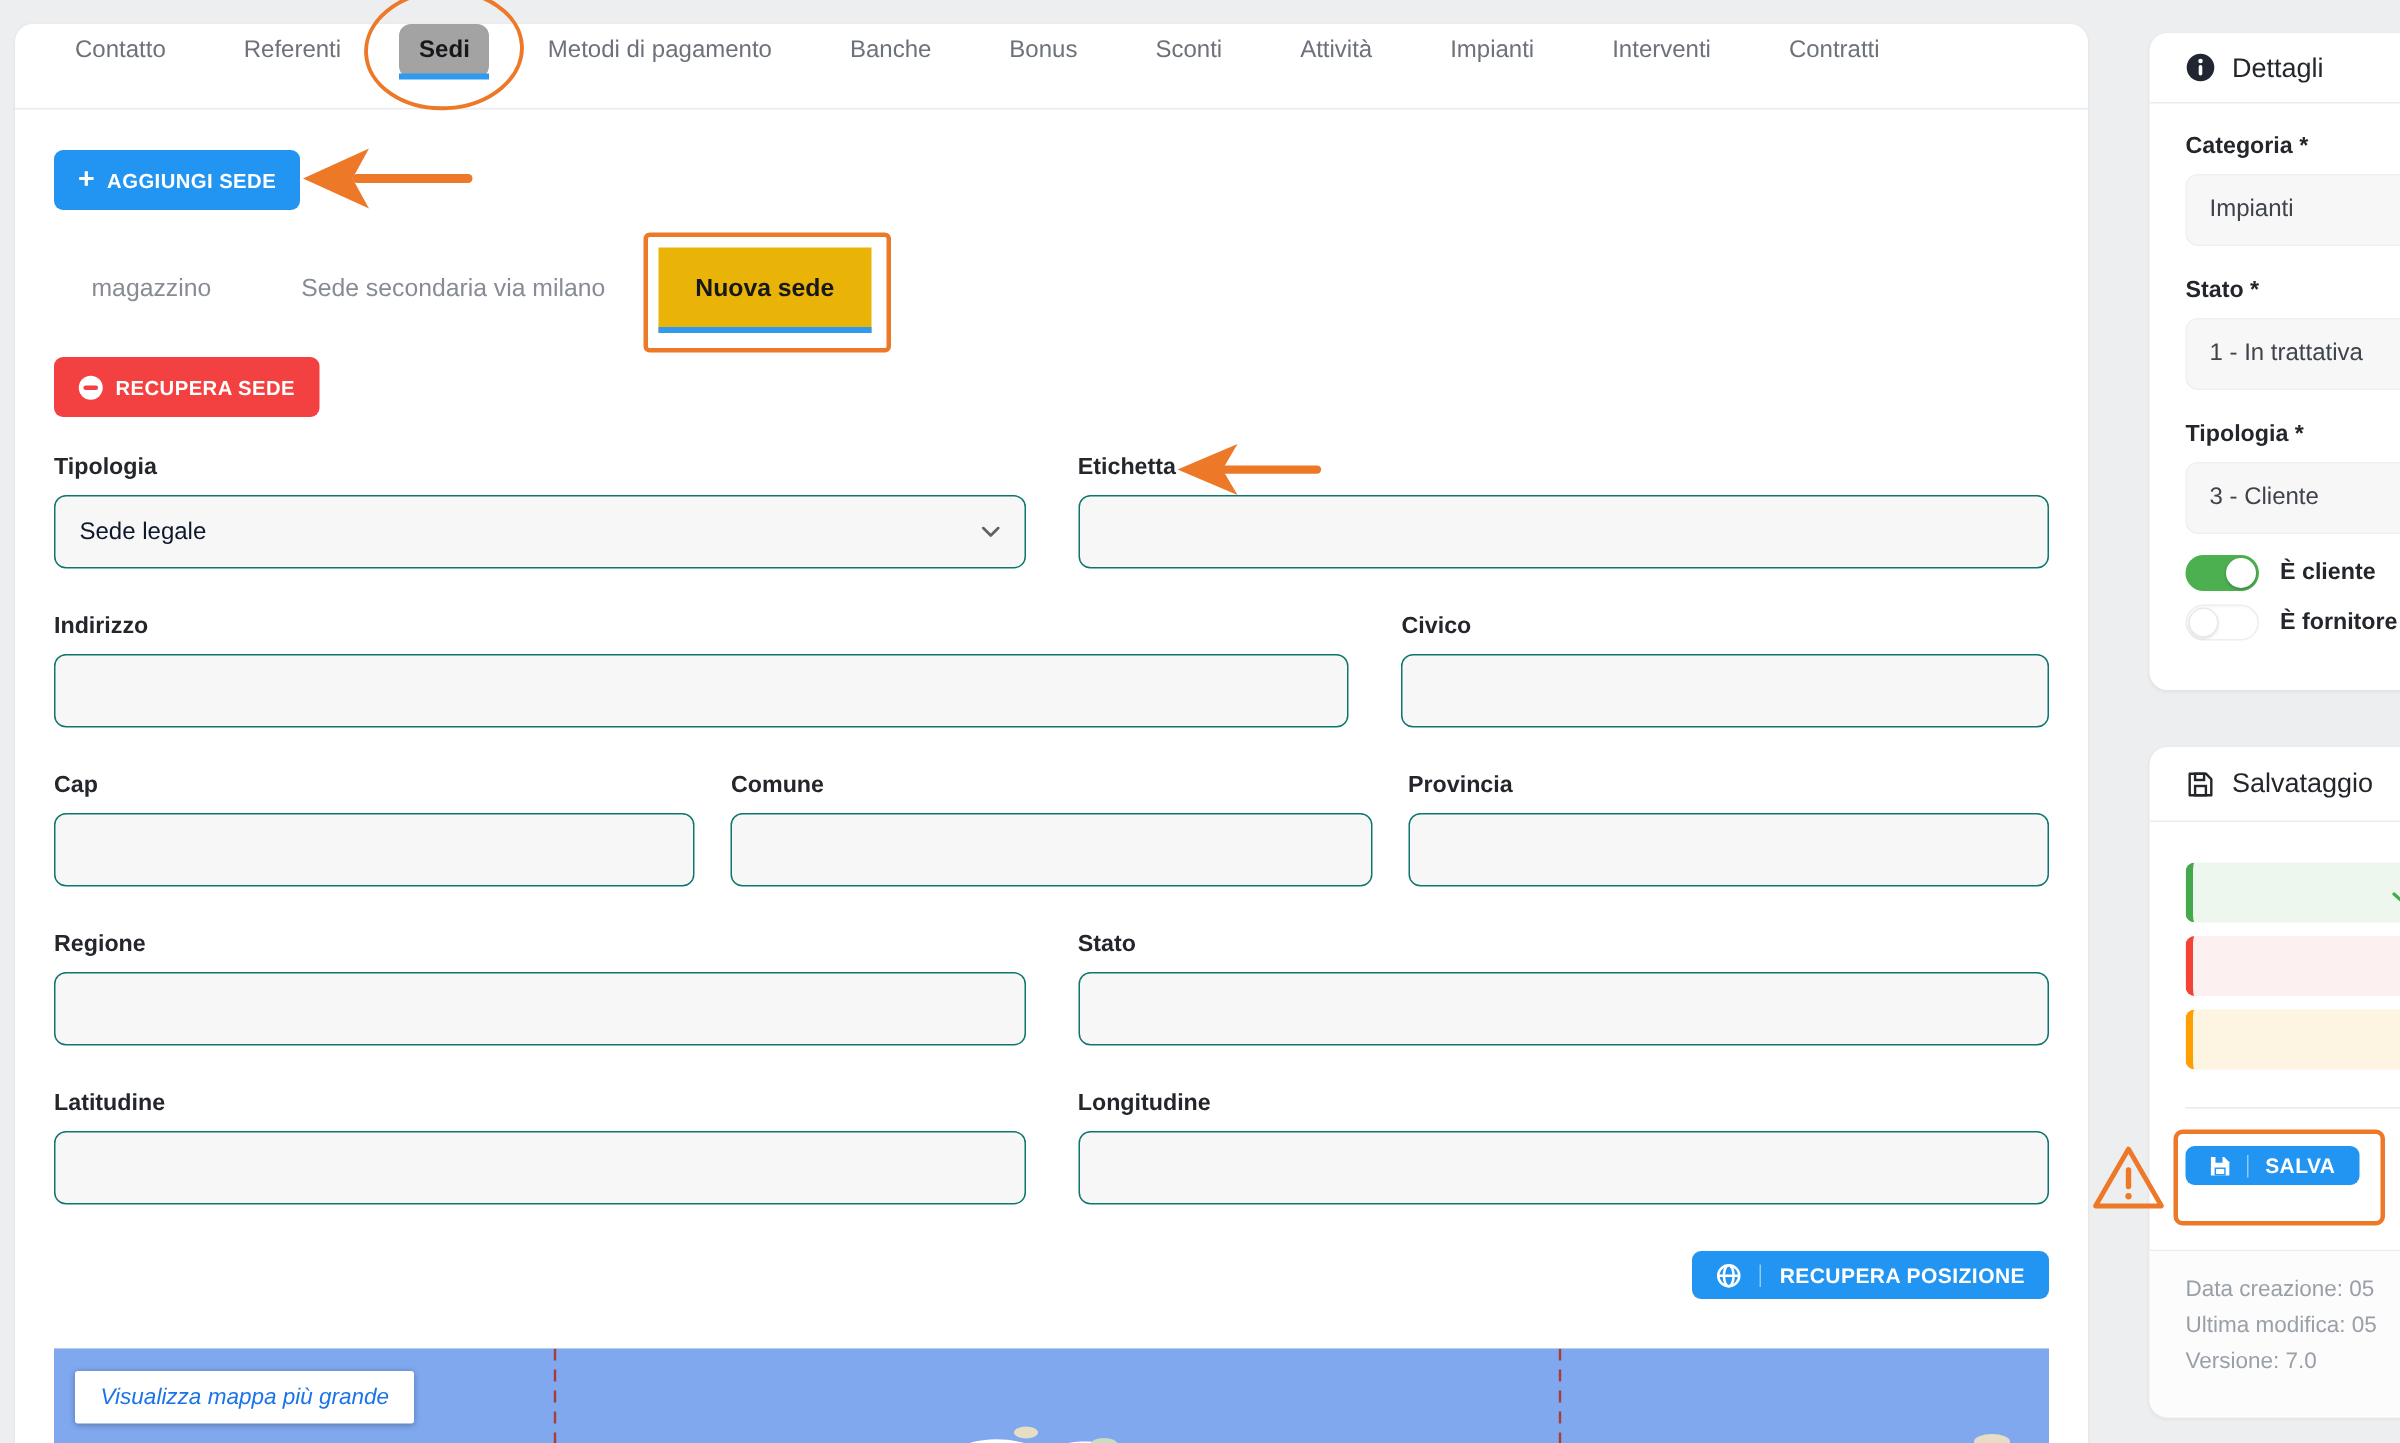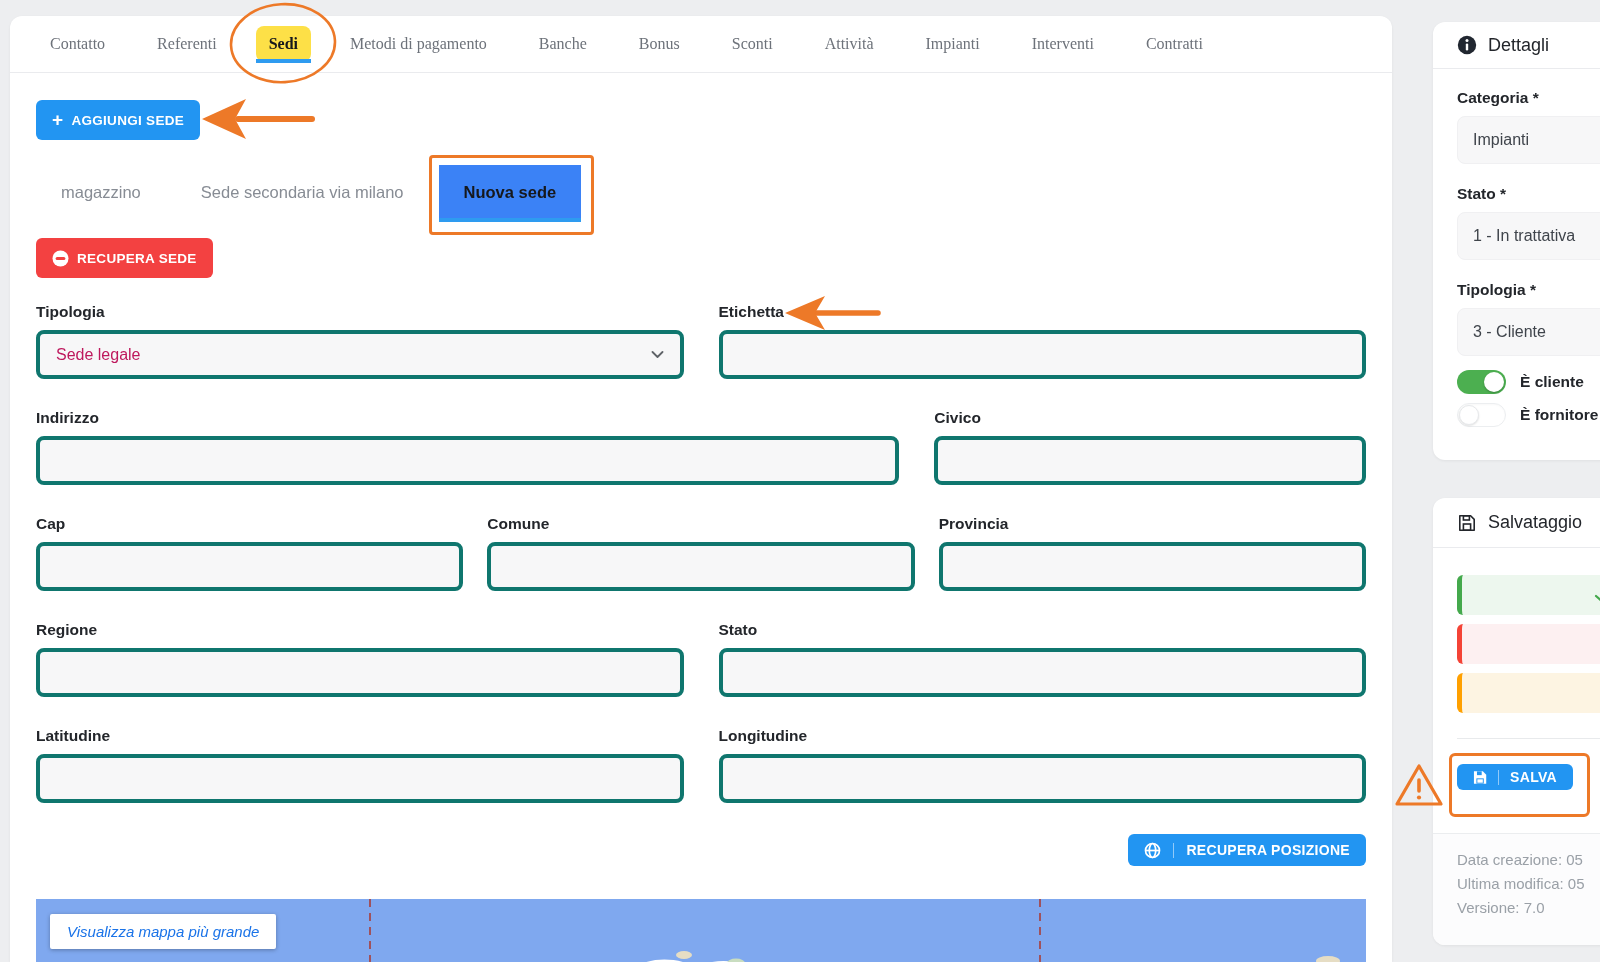--- a/index.html
+++ b/index.html
@@ -3,59 +3,59 @@
 <meta charset="utf-8">
 <style>
   * { margin:0; padding:0; box-sizing:border-box; }
   html,body { width:1600px; height:962px; overflow:hidden; }
   body { position:relative; background:#edeef0; font-family:"Liberation Sans",sans-serif; color:#23262b; }
 
   
   .main-card { position:absolute; left:10px; top:16px; width:1382px; height:946px;
     background:#fff; border-radius:12px 12px 0 0; box-shadow:0 1px 3px rgba(0,0,0,.06); }
 
-  .tabbar { display:flex; align-items:center; height:57px; padding:0 14px;
-    border-bottom:1px solid #eaebee;font-family:Liberation Serif, serif; }
+  .tabbar { display:flex; align-items:flex-start; height:57px; padding:0 14px;
+    border-bottom:1px solid #eaebee; }
   .tab { position:relative; display:flex; align-items:center; margin:0 9px; padding:0 4px;
     color:#6d727a; font-size:16px; cursor:pointer; white-space:nowrap; }
   .tab .pill { padding:9px 13px; border-radius:8px; }
   .tab.active { color:#16181c; font-weight:700; }
-  .tab.active .pill { background:#fde047; }
+  .tab.active .pill { background:#a3a3a3; }
   .tab.active::after { content:""; position:absolute; left:4px; right:4px; bottom:-1px;
     height:4px; background:#2e9bf0; }
   .tab-ellipse { position:absolute; left:50%; top:50%; width:112px; height:86px;
     transform:translate(-50%,-51%) rotate(-3deg); overflow:visible; pointer-events:none; }
 
   .content { padding:27px 26px 0 26px; }
 
   .btn { display:inline-flex; align-items:center; gap:8px; border:none; border-radius:6px;
     color:#fff; font-weight:700; font-size:13.5px; letter-spacing:.3px;
     font-family:inherit; cursor:pointer; }
   .btn-blue { background:#2295f2; padding:0 16px; height:40px; }
   .btn-red  { background:#f34141; padding:0 16px; height:40px; }
   .btn .plus { font-size:19px; font-weight:700; line-height:1; margin-top:-2px; }
 
   .subtabs { display:flex; align-items:center; margin:22px 0 14px 0; min-height:62px; }
   .subtab { color:#878c94; font-size:16.5px; padding:18px 25px 20px; margin-right:10px;
     cursor:pointer; white-space:nowrap; }
-  .subtab.active { position:relative; background:#3b82f6; color:#16181c; font-weight:700;
+  .subtab.active { position:relative; background:#eab308; color:#16181c; font-weight:700;
     padding:18px 25px 16px; border-bottom:4px solid #2e9bf0; }
   .anno-rect { position:absolute; left:-10px; top:-10px; right:-13px; bottom:-17px;
     border:3.5px solid #ed7928; border-radius:4px; pointer-events:none; }
 
   
   .frow { display:grid; gap:35px; margin-top:30px; }
   .frow.first { margin-top:25px; }
   .r66  { grid-template-columns:1fr 1fr; }
   .r84  { grid-template-columns:2fr 1fr; }
   .r444 { grid-template-columns:1fr 1fr 1fr; gap:24px; }
   .fgroup label { display:block; font-weight:700; font-size:15.5px; color:#23262b;
     margin-bottom:9px; }
-  .fcontrol { height:49px; background:#f7f7f8; border:4px solid #0f766e; border-radius:8px;
-    display:flex; align-items:center; padding:0 16px; font-size:16px; color:#be185d; }
+  .fcontrol { height:49px; background:#f7f7f8; border:1px solid #0f766e; border-radius:8px;
+    display:flex; align-items:center; padding:0 16px; font-size:16px; color:#0f172a; }
   .fcontrol.select { justify-content:space-between; cursor:pointer; }
 
   .actions-right { display:flex; justify-content:flex-end; margin-top:31px; }
   .btn-recover { height:32px; font-size:14px; }
   .vsep { width:1px; height:15px; background:rgba(255,255,255,.5); margin:0 4px; }
 
   
   .map { position:relative; margin-top:33px; height:200px; background:#7fa8ef; overflow:hidden; }
   .map-btn { position:absolute; left:14px; top:15px; background:#fff; border:none;
     border-radius:2px; box-shadow:0 1px 4px rgba(0,0,0,.3); padding:9px 17px;

